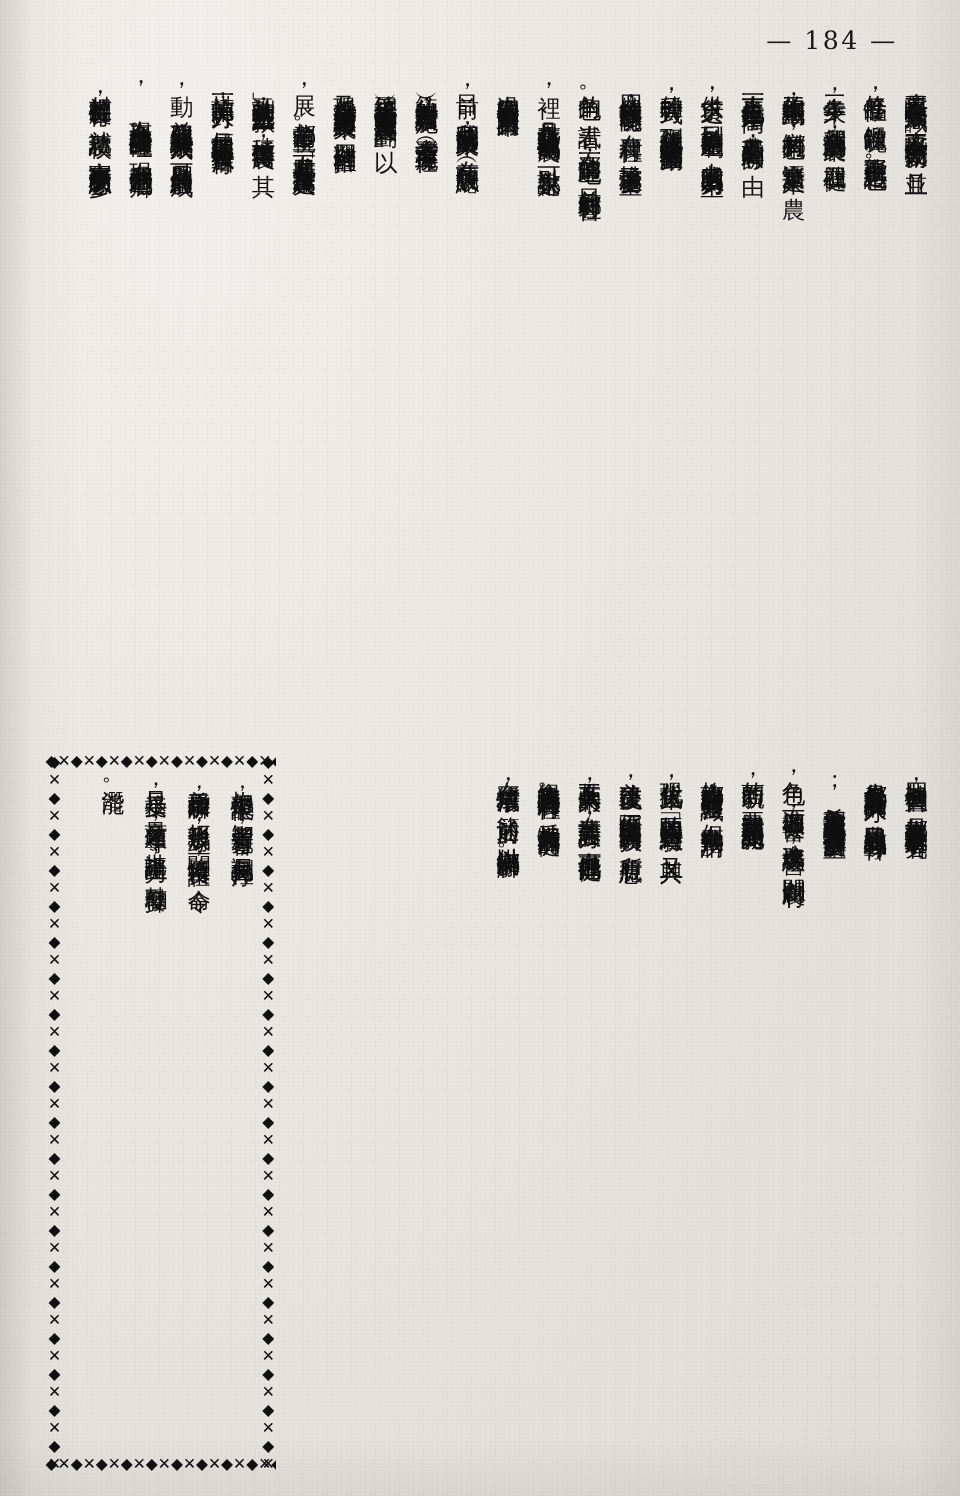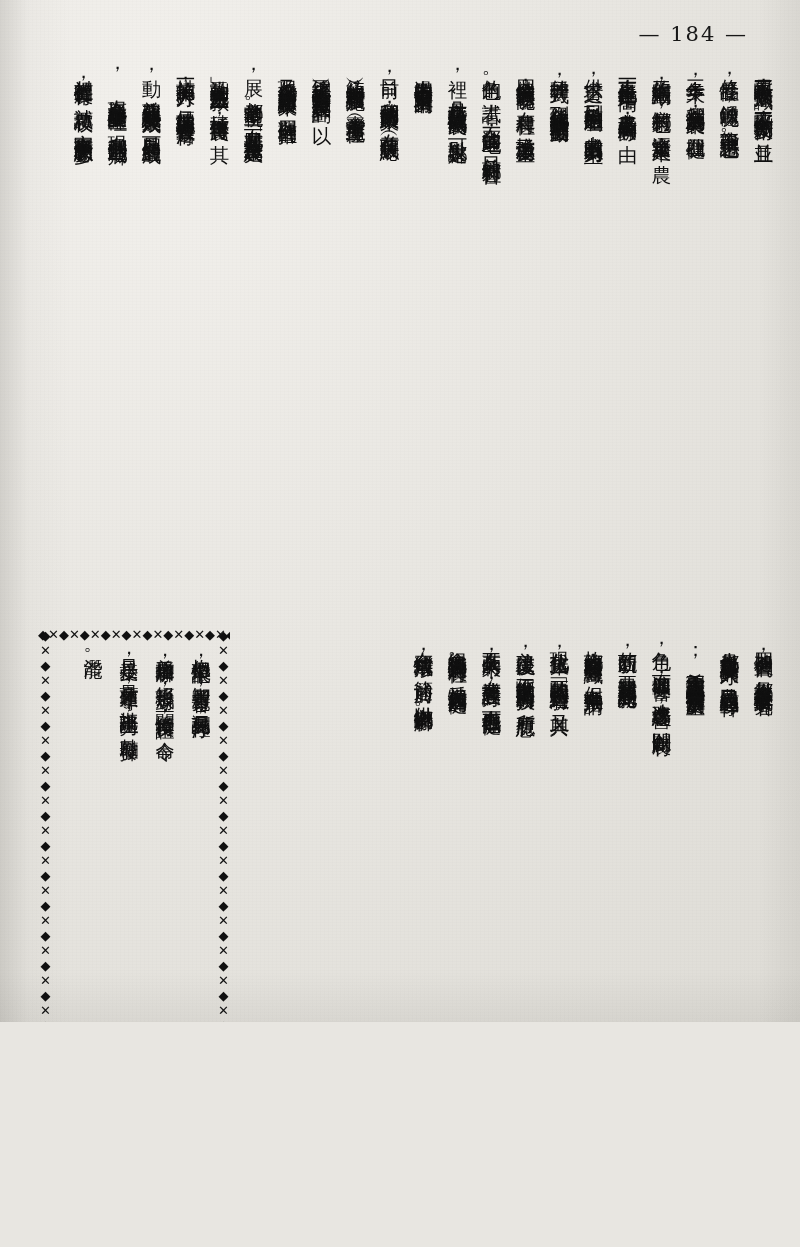--- a/index.html
+++ b/index.html
@@ -9,21 +9,21 @@
   body {
     width: 800px;
     height: 1247px;
     background: #e8e6e1;
     font-family: "DejaVu Serif", "Liberation Serif", serif;
     overflow: hidden;
   }
   #page {
     position: relative;
     width: 800px;
-    height: 1022px;
+    height: 1247px;
     background:
       radial-gradient(ellipse at 20% 10%, #f2f0ec 0%, #e9e7e2 45%, #dedcd6 100%);
     box-sizing: border-box;
     overflow: hidden;
     padding-left: 48px;
   }
   
   #grain {
     position: absolute;
     inset: 0;

